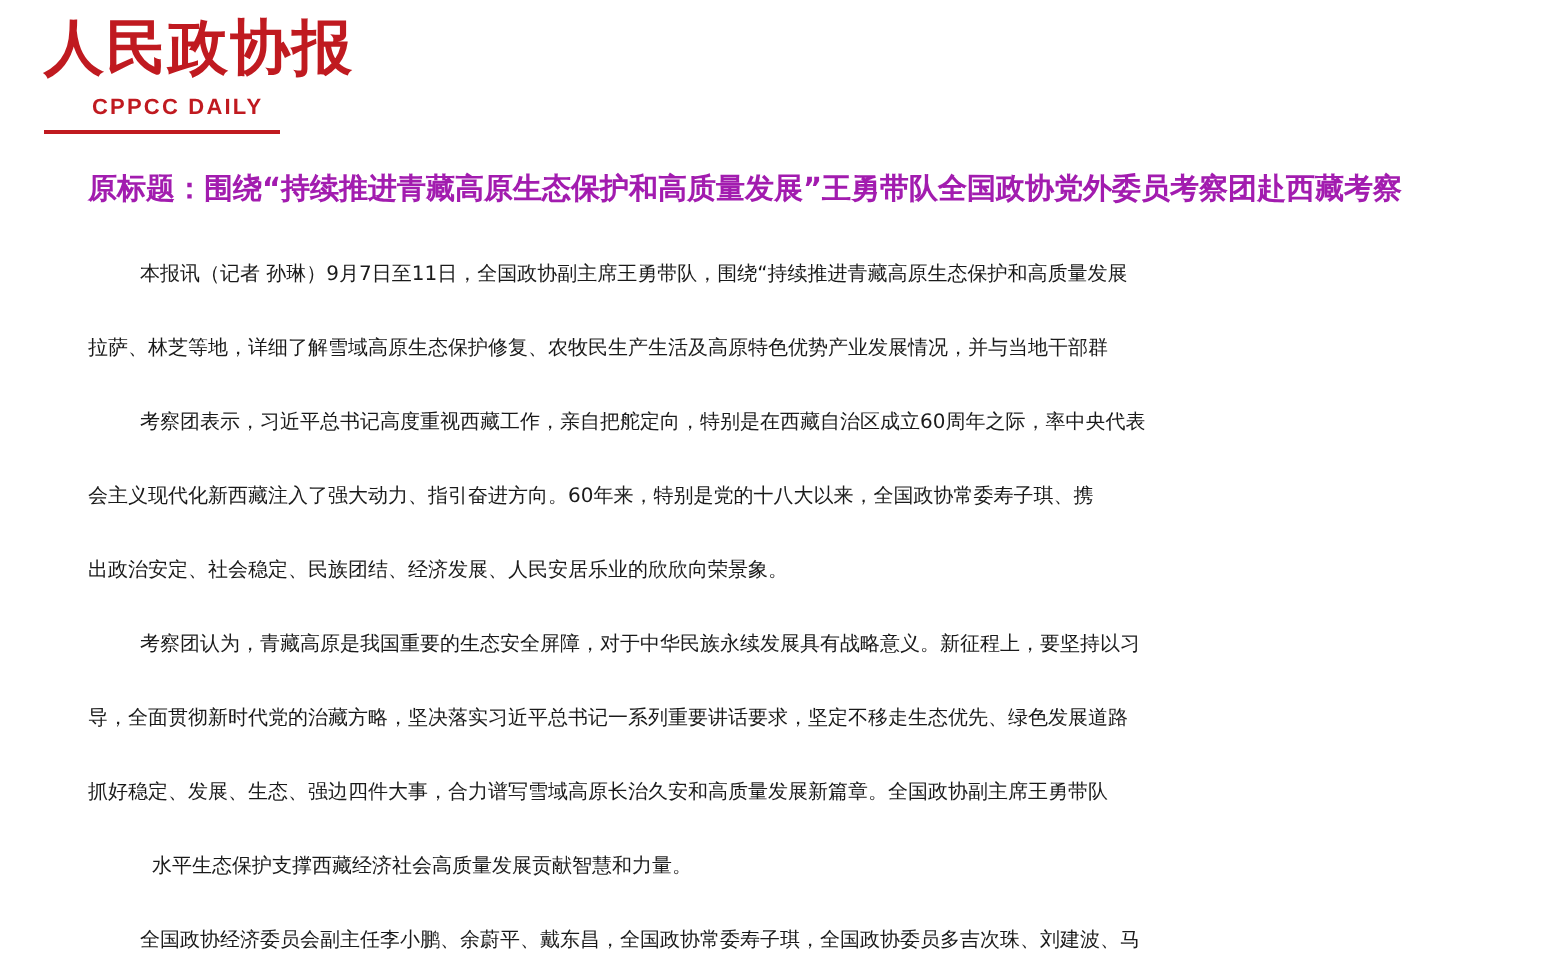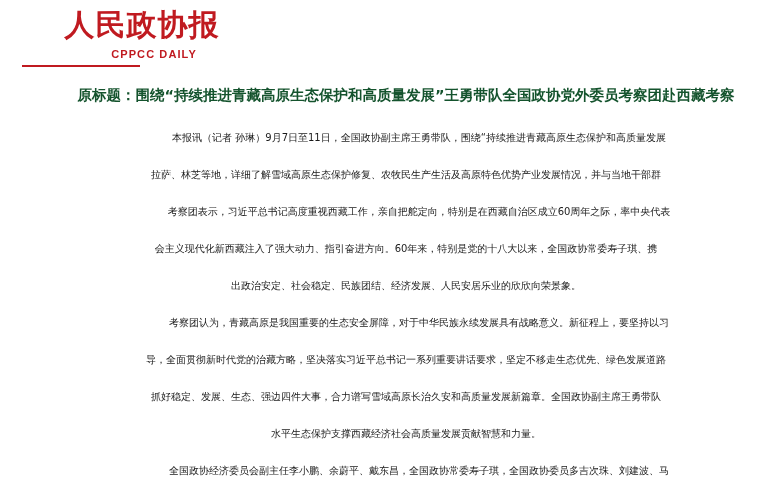--- a/index.html
+++ b/index.html
@@ -11,21 +11,20 @@
     height: 483px;
     background: #ffffff;
     font-family: "DejaVu Sans", "Liberation Sans", sans-serif;
     overflow: hidden;
   }
   .page {
     position: relative;
     width: 778px;
     height: 483px;
     background: #ffffff;
-    text-align: center;
   }
   
   .masthead {
     position: absolute;
     left: 22px;
     top: 8px;
     width: 240px;
   }
   .masthead-title {
     font-family: "DejaVu Serif", "Liberation Serif", serif;
@@ -58,21 +57,21 @@
     position: absolute;
     left: 44px;
     top: 84px;
     width: 724px;
   }
   .headline {
     font-family: "DejaVu Sans", "Liberation Sans", sans-serif;
     font-weight: bold;
     font-size: 14.5px;
     line-height: 22px;
-    color: #14532d;
+    color: #a21caf;
     white-space: nowrap;
     letter-spacing: 0px;
   }
   .body-block {
     margin-top: 18px;
   }
   .para {
     font-family: "DejaVu Sans", "Liberation Sans", sans-serif;
     font-size: 10px;
     line-height: 27px;
@@ -99,19 +98,19 @@
 
     <div class="body-block">
       <p class="para">本报讯（记者 孙琳）9月7日至11日，全国政协副主席王勇带队，围绕“持续推进青藏高原生态保护和高质量发展</p>
       <p class="para" style="text-indent:0;">拉萨、林芝等地，详细了解雪域高原生态保护修复、农牧民生产生活及高原特色优势产业发展情况，并与当地干部群</p>
       <p class="para">考察团表示，习近平总书记高度重视西藏工作，亲自把舵定向，特别是在西藏自治区成立60周年之际，率中央代表</p>
       <p class="para" style="text-indent:0;">会主义现代化新西藏注入了强大动力、指引奋进方向。60年来，特别是党的十八大以来，全国政协常委寿子琪、携</p>
       <p class="para" style="text-indent:0;">出政治安定、社会稳定、民族团结、经济发展、人民安居乐业的欣欣向荣景象。</p>
       <p class="para">考察团认为，青藏高原是我国重要的生态安全屏障，对于中华民族永续发展具有战略意义。新征程上，要坚持以习</p>
       <p class="para" style="text-indent:0;">导，全面贯彻新时代党的治藏方略，坚决落实习近平总书记一系列重要讲话要求，坚定不移走生态优先、绿色发展道路</p>
       <p class="para" style="text-indent:0;">抓好稳定、发展、生态、强边四件大事，合力谱写雪域高原长治久安和高质量发展新篇章。全国政协副主席王勇带队</p>
-      <p class="para" style="text-indent:0;">水平生态保护支撑西藏经济社会高质量发展贡献智慧和力量。</p>
+      <p class="para" style="text-indent:0;margin-left:32px;">水平生态保护支撑西藏经济社会高质量发展贡献智慧和力量。</p>
       <p class="para">全国政协经济委员会副主任李小鹏、余蔚平、戴东昌，全国政协常委寿子琪，全国政协委员多吉次珠、刘建波、马</p>
 
     </div>
   </div>
 
 </div>
 
 </body></html>

